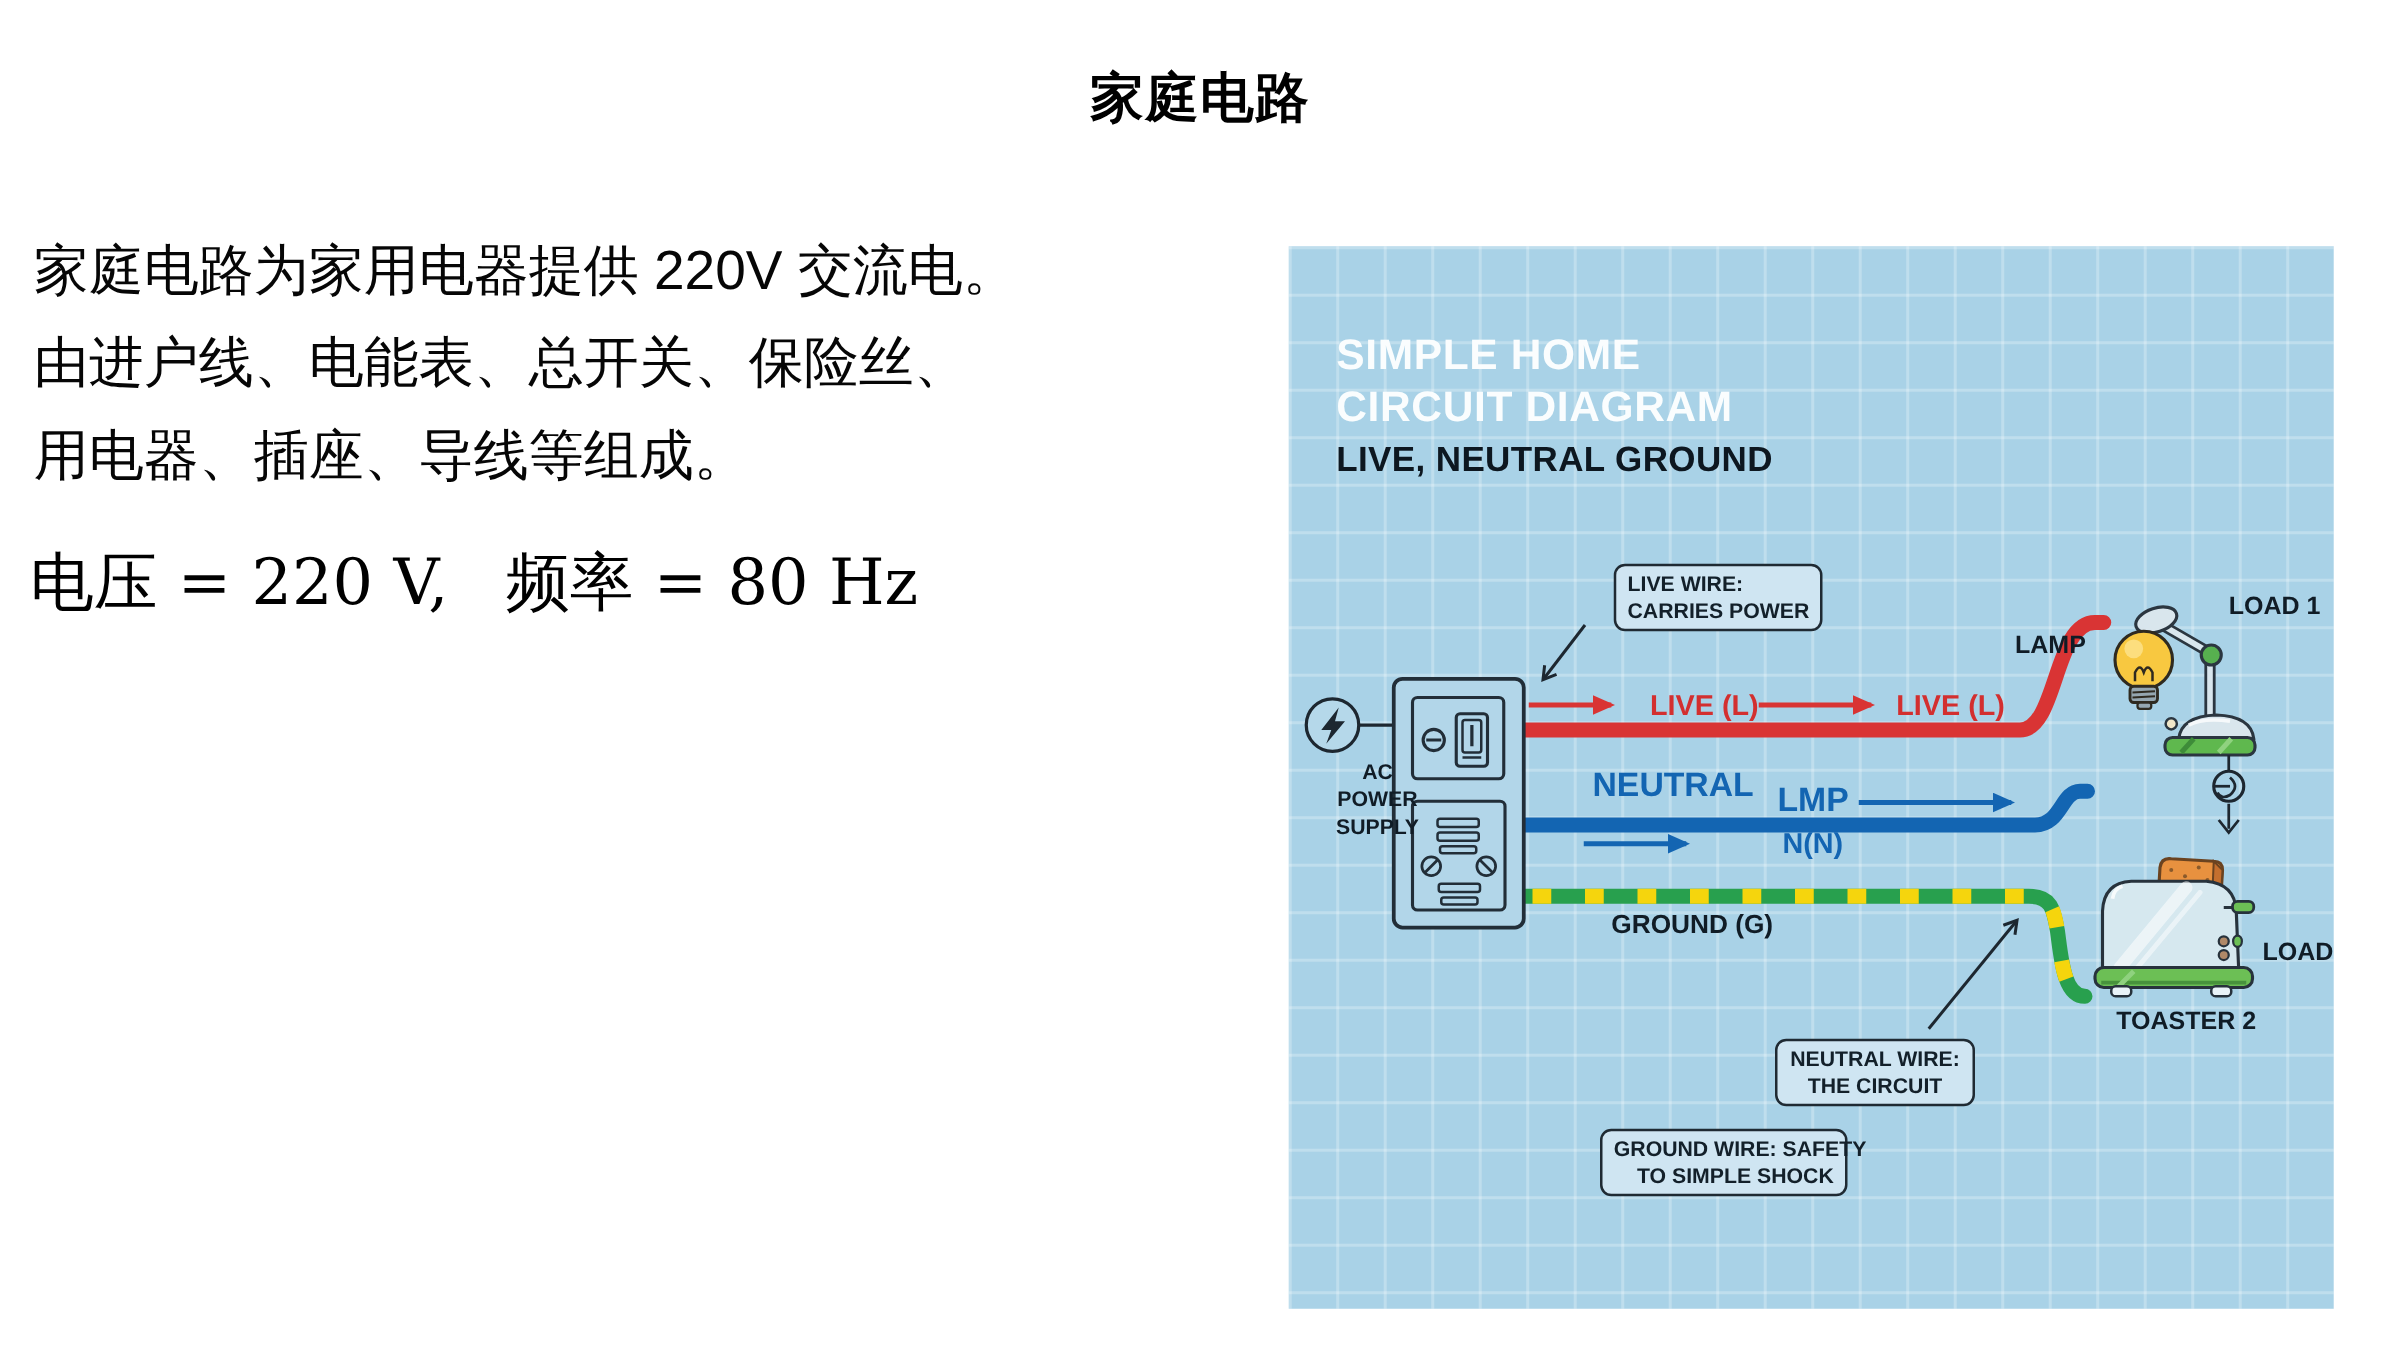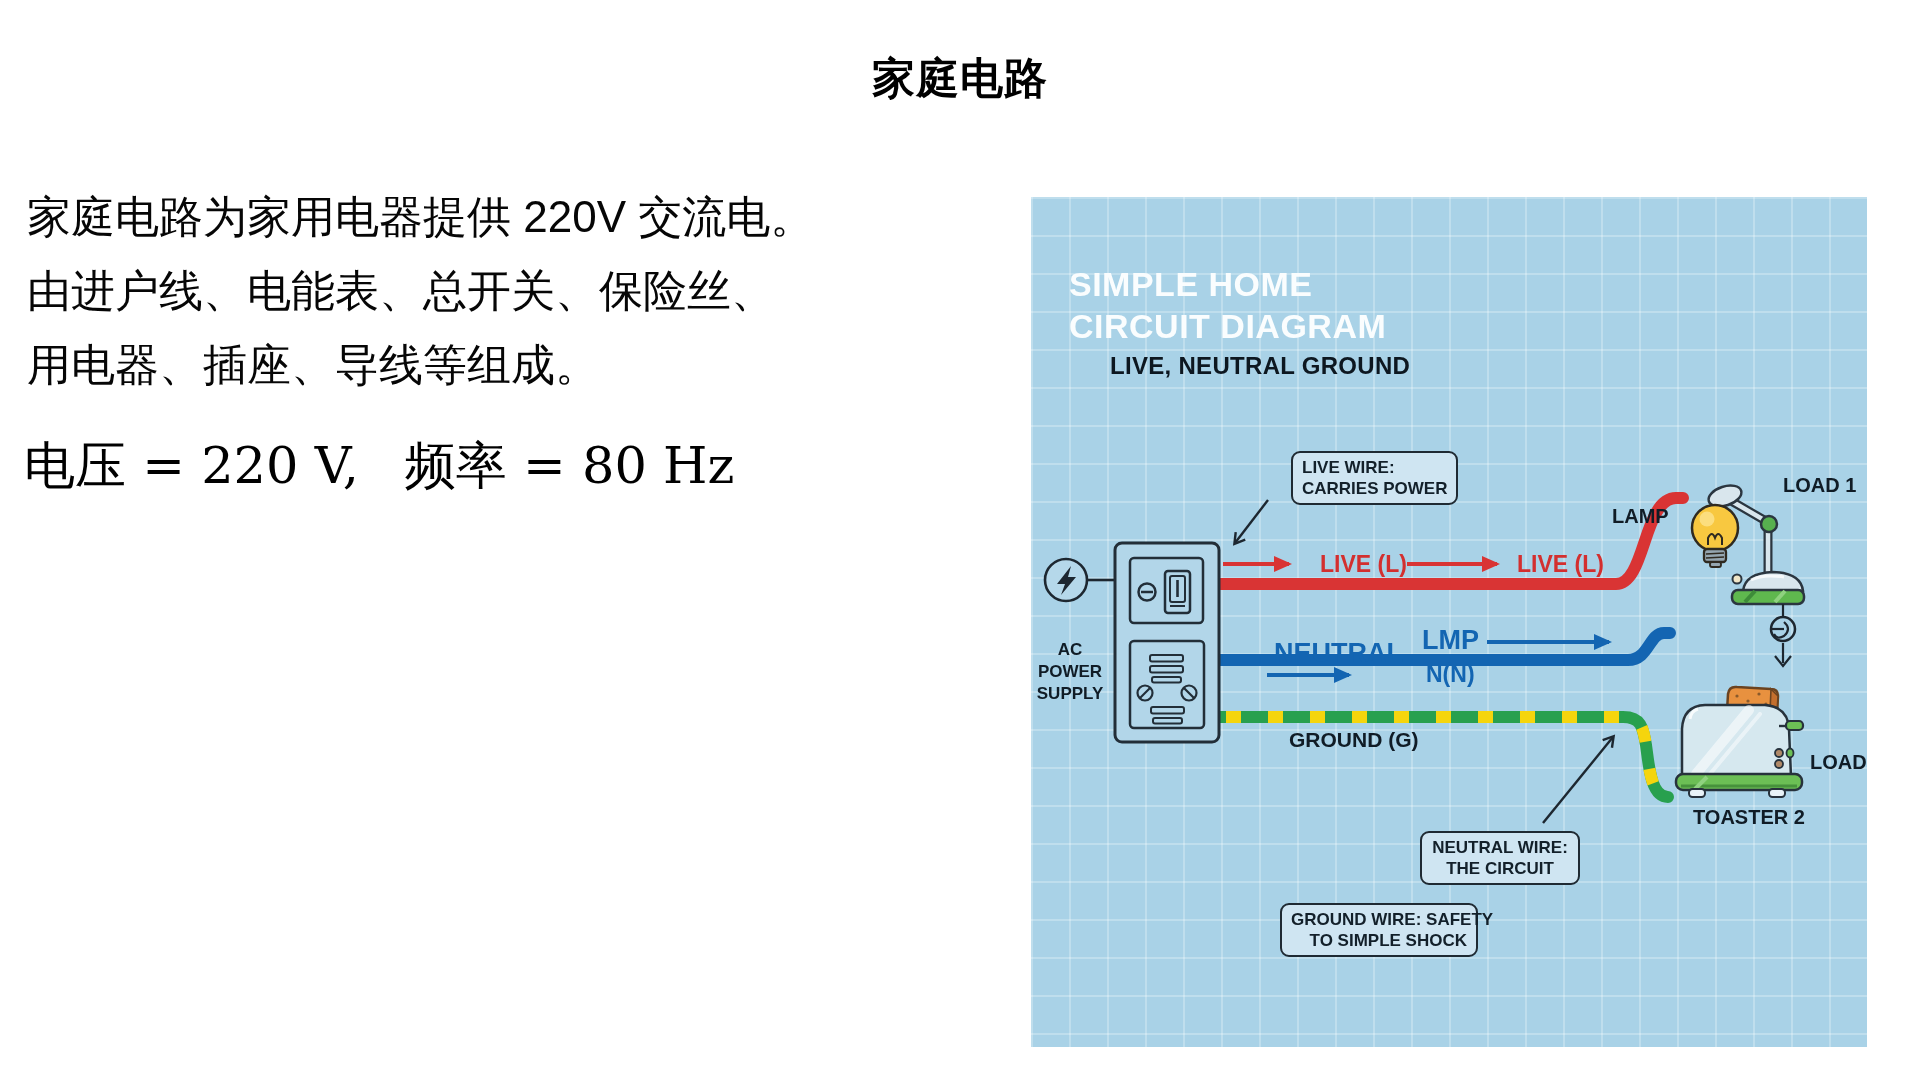--- a/index.html
+++ b/index.html
@@ -33,49 +33,49 @@
     overflow:hidden;
   }
   .dg-svg{position:absolute;left:0;top:0;}
   .dg-title{
     position:absolute;left:38px;top:66px;
     font-size:34px;line-height:42px;font-weight:700;letter-spacing:.5px;
     color:#fafdfe;
   }
   .dg-sub{
     position:absolute;left:38px;top:155px;
-    font-size:24px;font-weight:700;letter-spacing:.3px;color:#0d1720;padding-left:41px;
+    font-size:28px;font-weight:700;letter-spacing:.3px;color:#0d1720;
   }
   .callout{
     position:absolute;border:2.5px solid #1f2a33;border-radius:9px;
     background:#cfe5f2;color:#13202a;font-weight:700;
     font-size:17px;line-height:21px;padding:4px 9px;white-space:nowrap;
   }
   #callout-live{left:260px;top:254px;text-align:left;}
   #callout-neutral{left:389px;top:634px;width:138px;text-align:center;}
   #callout-ground{left:249px;top:706px;width:176px;text-align:right;}
 
   .wire-label{position:absolute;font-weight:700;white-space:nowrap;}
   .wl-red{color:#d32f2f;font-size:23px;}
   .wl-blue{color:#1365b2;}
   #lbl-live1{left:289px;top:354px;}
   #lbl-live2{left:486px;top:354px;}
-  #lbl-neutral{left:243px;top:441px;font-size:27px;}
+  #lbl-neutral{left:243px;top:416px;font-size:27px;}
   #lbl-lmp{left:391px;top:428px;font-size:27px;}
   #lbl-nn{left:351px;top:464px;font-size:23px;margin-left:44px;}
   #lbl-ground{left:258px;top:531px;font-size:21px;color:#101c26;}
 
   .device-label{position:absolute;font-size:20px;font-weight:600;color:#101c26;white-space:nowrap;}
   #lbl-lamp{left:581px;top:277px;margin-top:31px;}
   #lbl-load1{left:752px;top:277px;}
   #lbl-load2{left:779px;top:554px;}
   #lbl-toaster{left:662px;top:609px;font-weight:700;}
   #ac-label{
-    position:absolute;left:2px;top:442px;width:74px;text-align:center;
-    font-size:17px;font-weight:700;line-height:22px;color:#101c26;
+    position:absolute;left:2px;top:410px;width:74px;text-align:center;
+    font-size:17px;font-weight:700;line-height:22px;color:#101c26;padding-left:32px;
   }
 </style>
 </head>
 <body>
 
 <div class="page-title">家庭电路</div>
 
 <div class="intro">
   <div>家庭电路为家用电器提供 220V 交流电。</div>
   <div>由进户线、电能表、总开关、保险丝、</div>

